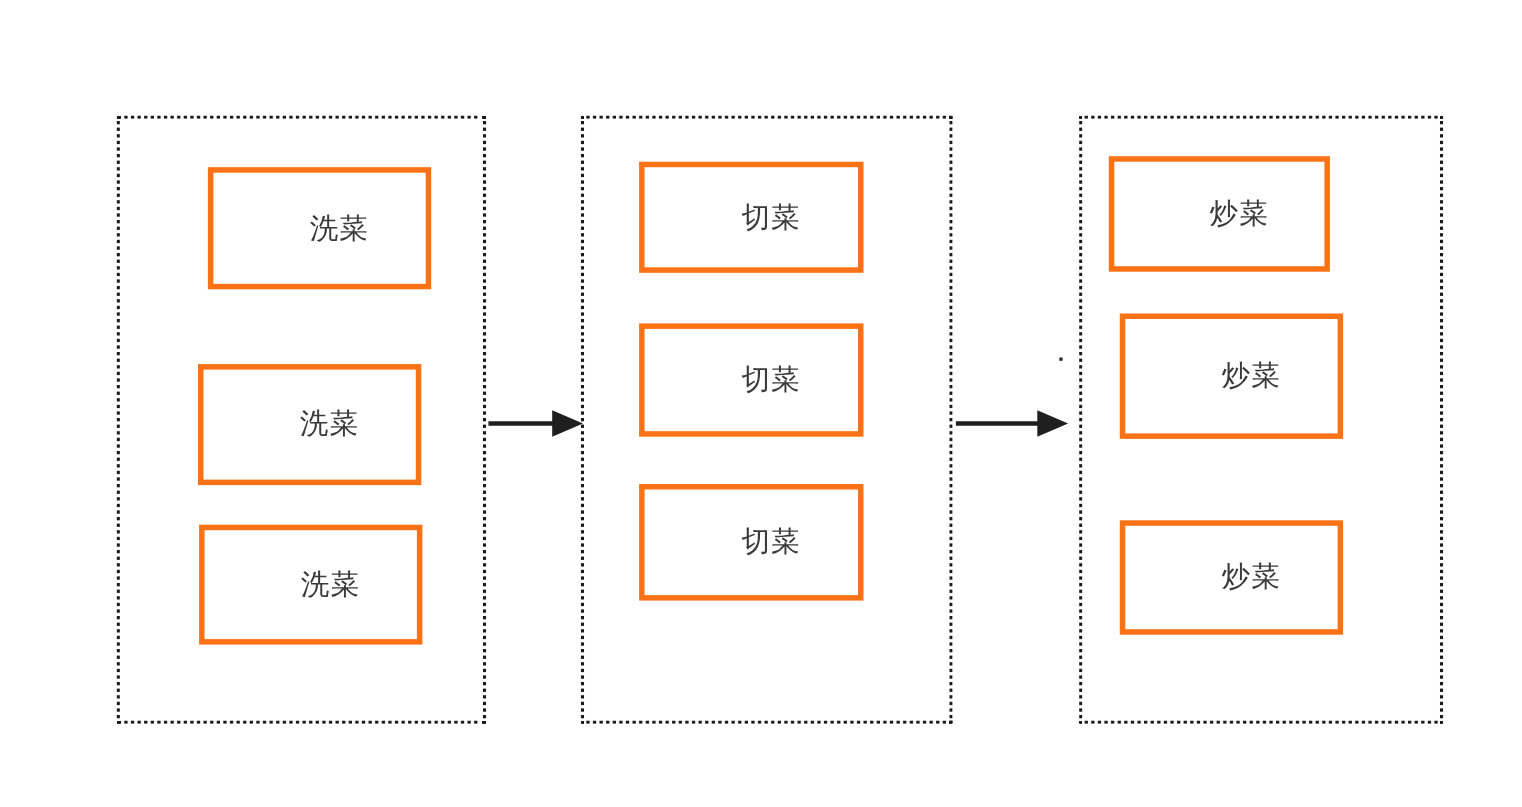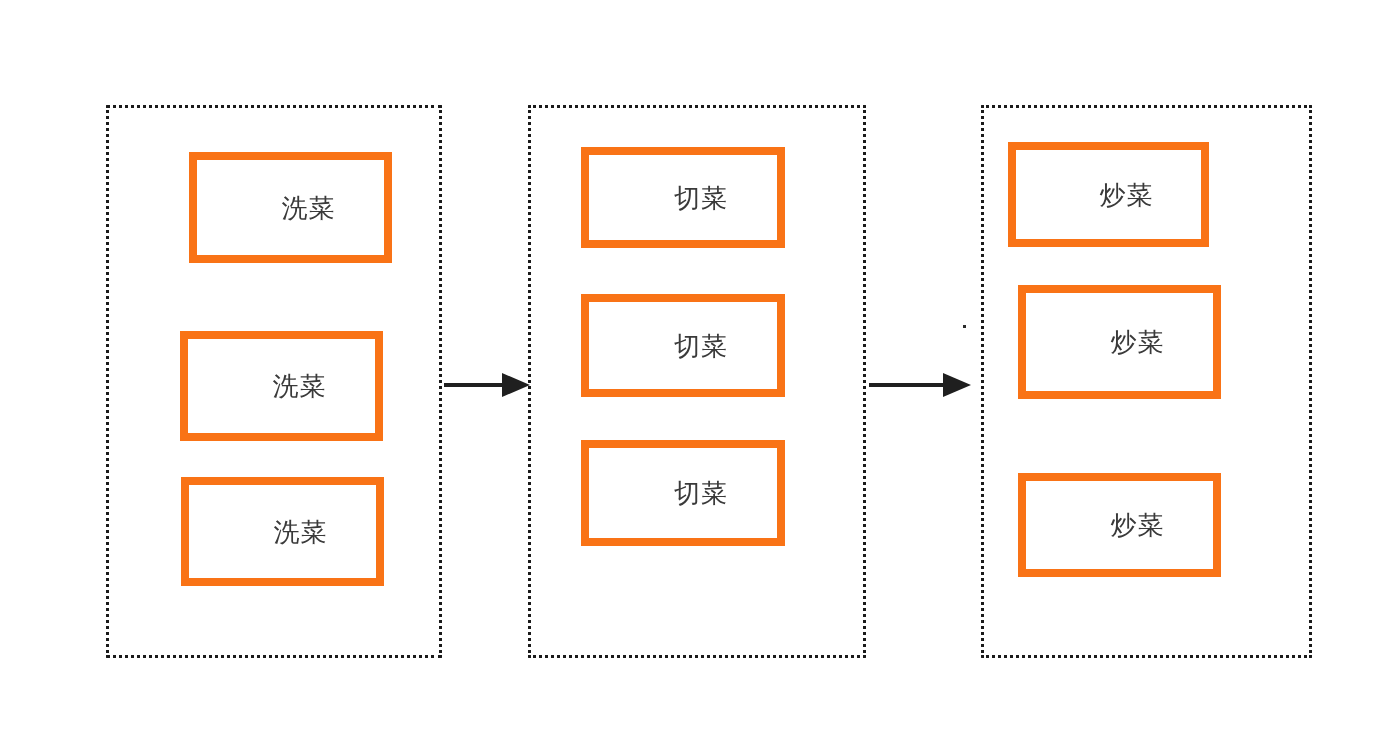--- a/index.html
+++ b/index.html
@@ -23,21 +23,21 @@
     box-sizing: border-box;
     background: transparent;
     border: 3px dotted #1a1a1a;
     border-radius: 1px;
   }
   
   .task-box {
     position: absolute;
     box-sizing: border-box;
     background: #ffffff;
-    border: 8px solid #f97316;
+    border: 5px solid #f97316;
     display: flex;
     align-items: center;
     justify-content: center;
     padding-left: 36px;
   }
   .task-label {
     font-size: 26px;
     line-height: 1;
     color: #3a3a3a;
     letter-spacing: 1px;

